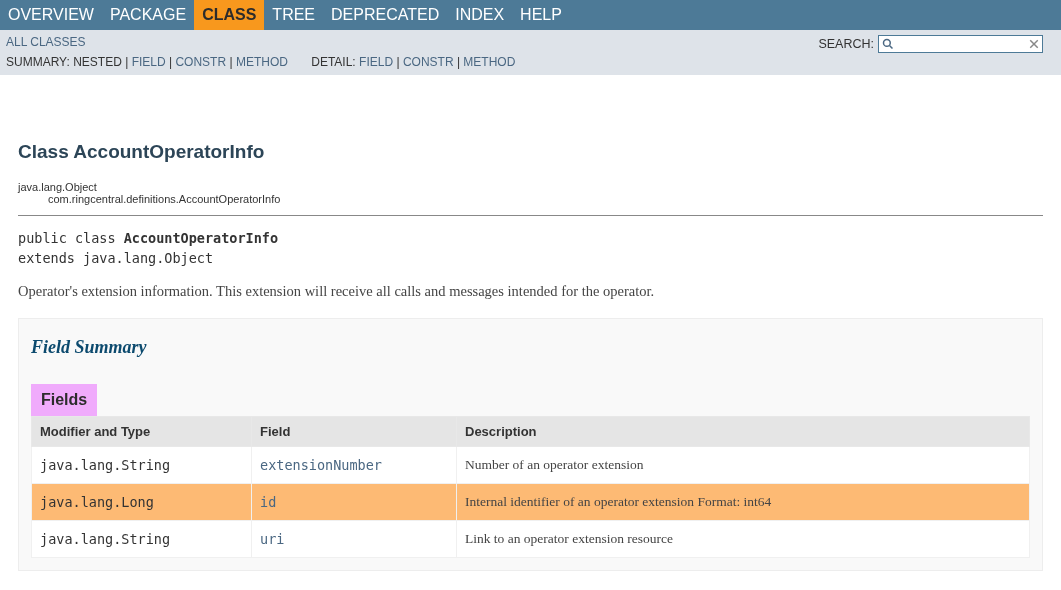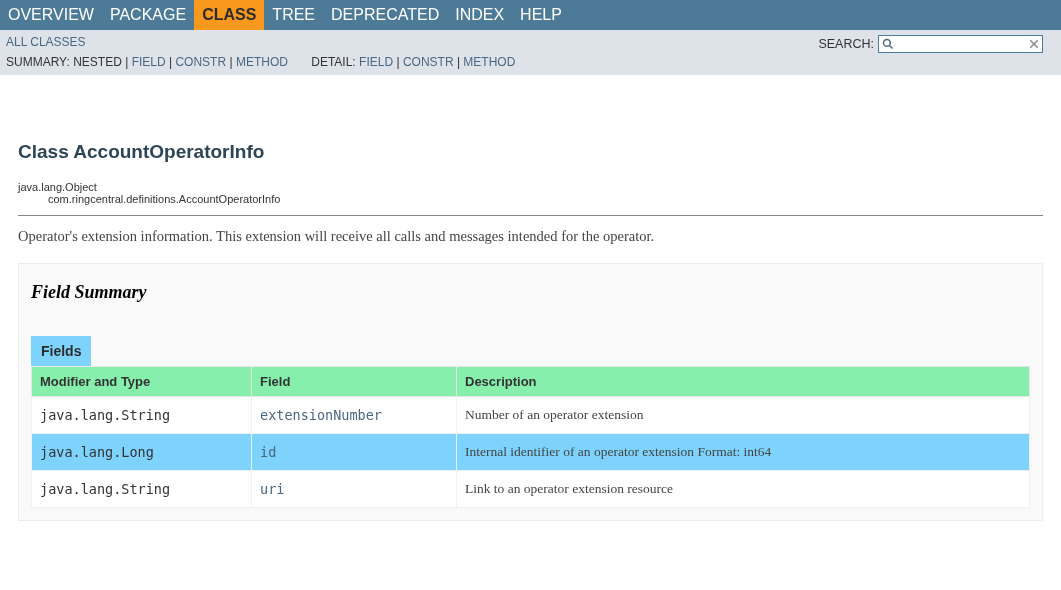--- a/index.html
+++ b/index.html
@@ -34,31 +34,31 @@
 .inheritance { font-size: 11px; margin-bottom: 10px; }
 .inheritance .sub { margin-left: 30px; }
 
 hr.sep { border: none; border-top: 1px solid #888; margin: 10px 0 12px; }
 
 pre.decl { font-family: 'DejaVu Sans Mono', monospace; font-size: 13.5px; line-height: 1.5; margin-bottom: 14px; white-space: pre; }
 
 .desc { font-family: Georgia, 'Times New Roman', serif; font-size: 14.5px; color: #444; margin-bottom: 18px; }
 
 .section { border: 1px solid #ededed; background: #f9f9f9; padding: 18px 12px 12px; }
-.section .heading { font-family: Georgia, serif; font-size: 18px; font-weight: bold; font-style: italic; color: #000000; margin-bottom: 33px; }
+.section .heading { font-family: Georgia, serif; font-size: 18px; font-weight: bold; font-style: italic; color: #0c4a6e; margin-bottom: 26px; }
 
 .tabbar { display: flex; }
-.tab { background: #7dd3fc; color: #2c2c2c; font-size: 14px; font-weight: bold; padding: 7px 10px; }
+.tab { background: #f0abfc; color: #2c2c2c; font-size: 16px; font-weight: bold; padding: 7px 10px; }
 
 table.fields { width: 100%; border-collapse: collapse; background: #fff; border: 1px solid #e0e0e0; }
-table.fields th { background: #86efac; text-align: left; font-size: 13px; font-weight: bold; padding: 7px 8px; border: 1px solid #e8e8e8; }
+table.fields th { background: #e5e5e5; text-align: left; font-size: 13px; font-weight: bold; padding: 7px 8px; border: 1px solid #e8e8e8; }
 table.fields td { padding: 10px 8px; vertical-align: top; font-size: 13.5px; border: 1px solid #f0f0f0; }
 table.fields td.mono { font-family: 'DejaVu Sans Mono', monospace; }
 table.fields td a { color: #4a6782; text-decoration: none; font-family: 'DejaVu Sans Mono', monospace; font-weight: normal; }
-table.fields tr.alt td { background: #7dd3fc; }
+table.fields tr.alt td { background: #fdba74; }
 table.fields td.desc-cell { font-family: Liberation Serif, serif; color: #444; }
 .col-mod { width: 220px; }
 .col-field { width: 205px; }
 </style>
 </head>
 <body>
 
 <div class="top-nav">
   <ul>
     <li><a href="#">OVERVIEW</a></li>
@@ -107,20 +107,22 @@
 <div class="content">
   <h1 class="title">Class AccountOperatorInfo</h1>
 
   <div class="inheritance">
     <div>java.lang.Object</div>
     <div class="sub">com.ringcentral.definitions.AccountOperatorInfo</div>
   </div>
 
   <hr class="sep">
 
+  <pre class="decl"><span>public class </span><strong>AccountOperatorInfo</strong>
+<span>extends java.lang.Object</span></pre>
 
   <div class="desc">Operator's extension information. This extension will receive all calls and messages intended for the operator.</div>
 
   <div class="section">
     <div class="heading">Field Summary</div>
     <div class="tabbar">
       <div class="tab">Fields</div>
     </div>
     <table class="fields">
       <thead>

